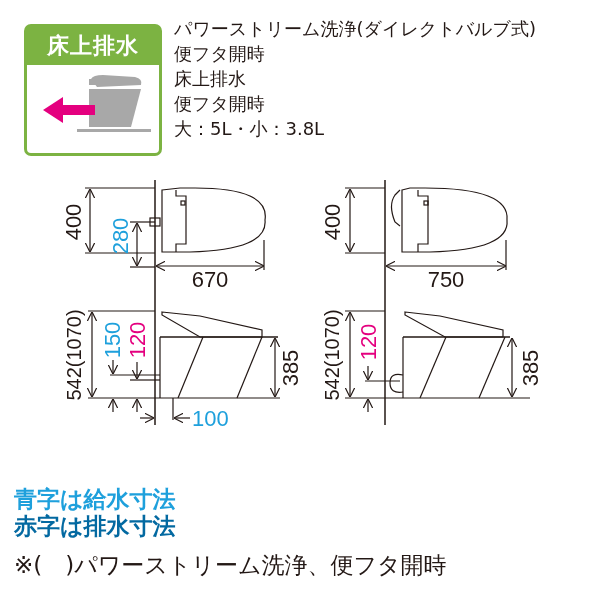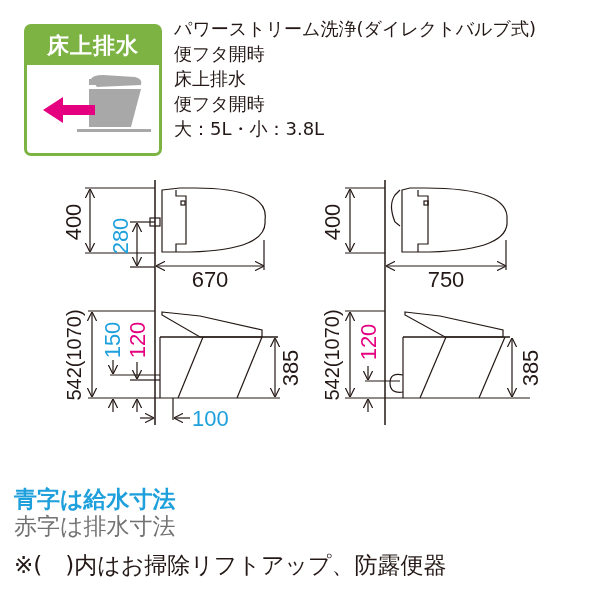--- a/index.html
+++ b/index.html
@@ -6,21 +6,21 @@
   body { width: 600px; height: 600px; position: relative; overflow: hidden;
          font-family: "DejaVu Sans", "Liberation Sans", sans-serif; color: #231815; }
   .abs { position: absolute; }
   .badge { left: 24px; top: 24px; width: 138px; height: 132px; border: 3px solid #7cb342;
            border-radius: 7px; box-sizing: border-box; background: #fff; }
   .badge-head { position: absolute; left: 0; top: 0; right: 0; height: 38px; background: #7cb342;
                 color: #fff; font-weight: bold; font-size: 22px; line-height: 38px; text-align: center; letter-spacing: 1px; }
   .spec { left: 174px; font-size: 18px; line-height: 22px; white-space: nowrap; }
   .legend { left: 14px; font-size: 23px; line-height: 30px; white-space: nowrap; }
   .legend.blue { color: #1ea0dc; font-weight: bold; margin-top: 10px; }
-  .legend.pink { color: #737373; font-weight: normal; }
+  .legend.pink { color: #0369a1; font-weight: bold; }
   .legend.note { color: #231815; font-weight: normal; }
   svg text { font-family: "Liberation Sans", "DejaVu Sans", sans-serif; }
 </style>
 </head>
 <body>
 
 <div class="abs badge">
   <div class="badge-head">床上排水</div>
   <svg class="abs" style="left:0;top:38px" width="132" height="88" viewBox="0 0 132 88">
     <path d="M62 14 L72 14 L74 20 L62 20 Z" fill="#a8a8a8"></path>
@@ -121,13 +121,13 @@
     <text x="192" y="426">100</text>
   </g>
   <g font-size="22" fill="#e4007f">
     <text transform="translate(145,340) rotate(-90)" text-anchor="middle">120</text>
     <text transform="translate(376,342) rotate(-90)" text-anchor="middle">120</text>
   </g>
 </svg>
 
 <div class="abs legend blue" style="top:474px">青字は給水寸法</div>
 <div class="abs legend pink" style="top:511px">赤字は排水寸法</div>
-<div class="abs legend note" style="top:550px">※(　)内はお掃除リフトアップ、防露便器</div>
+<div class="abs legend note" style="top:550px">※(　)パワーストリーム洗浄、便フタ開時</div>
 
 </body></html>

